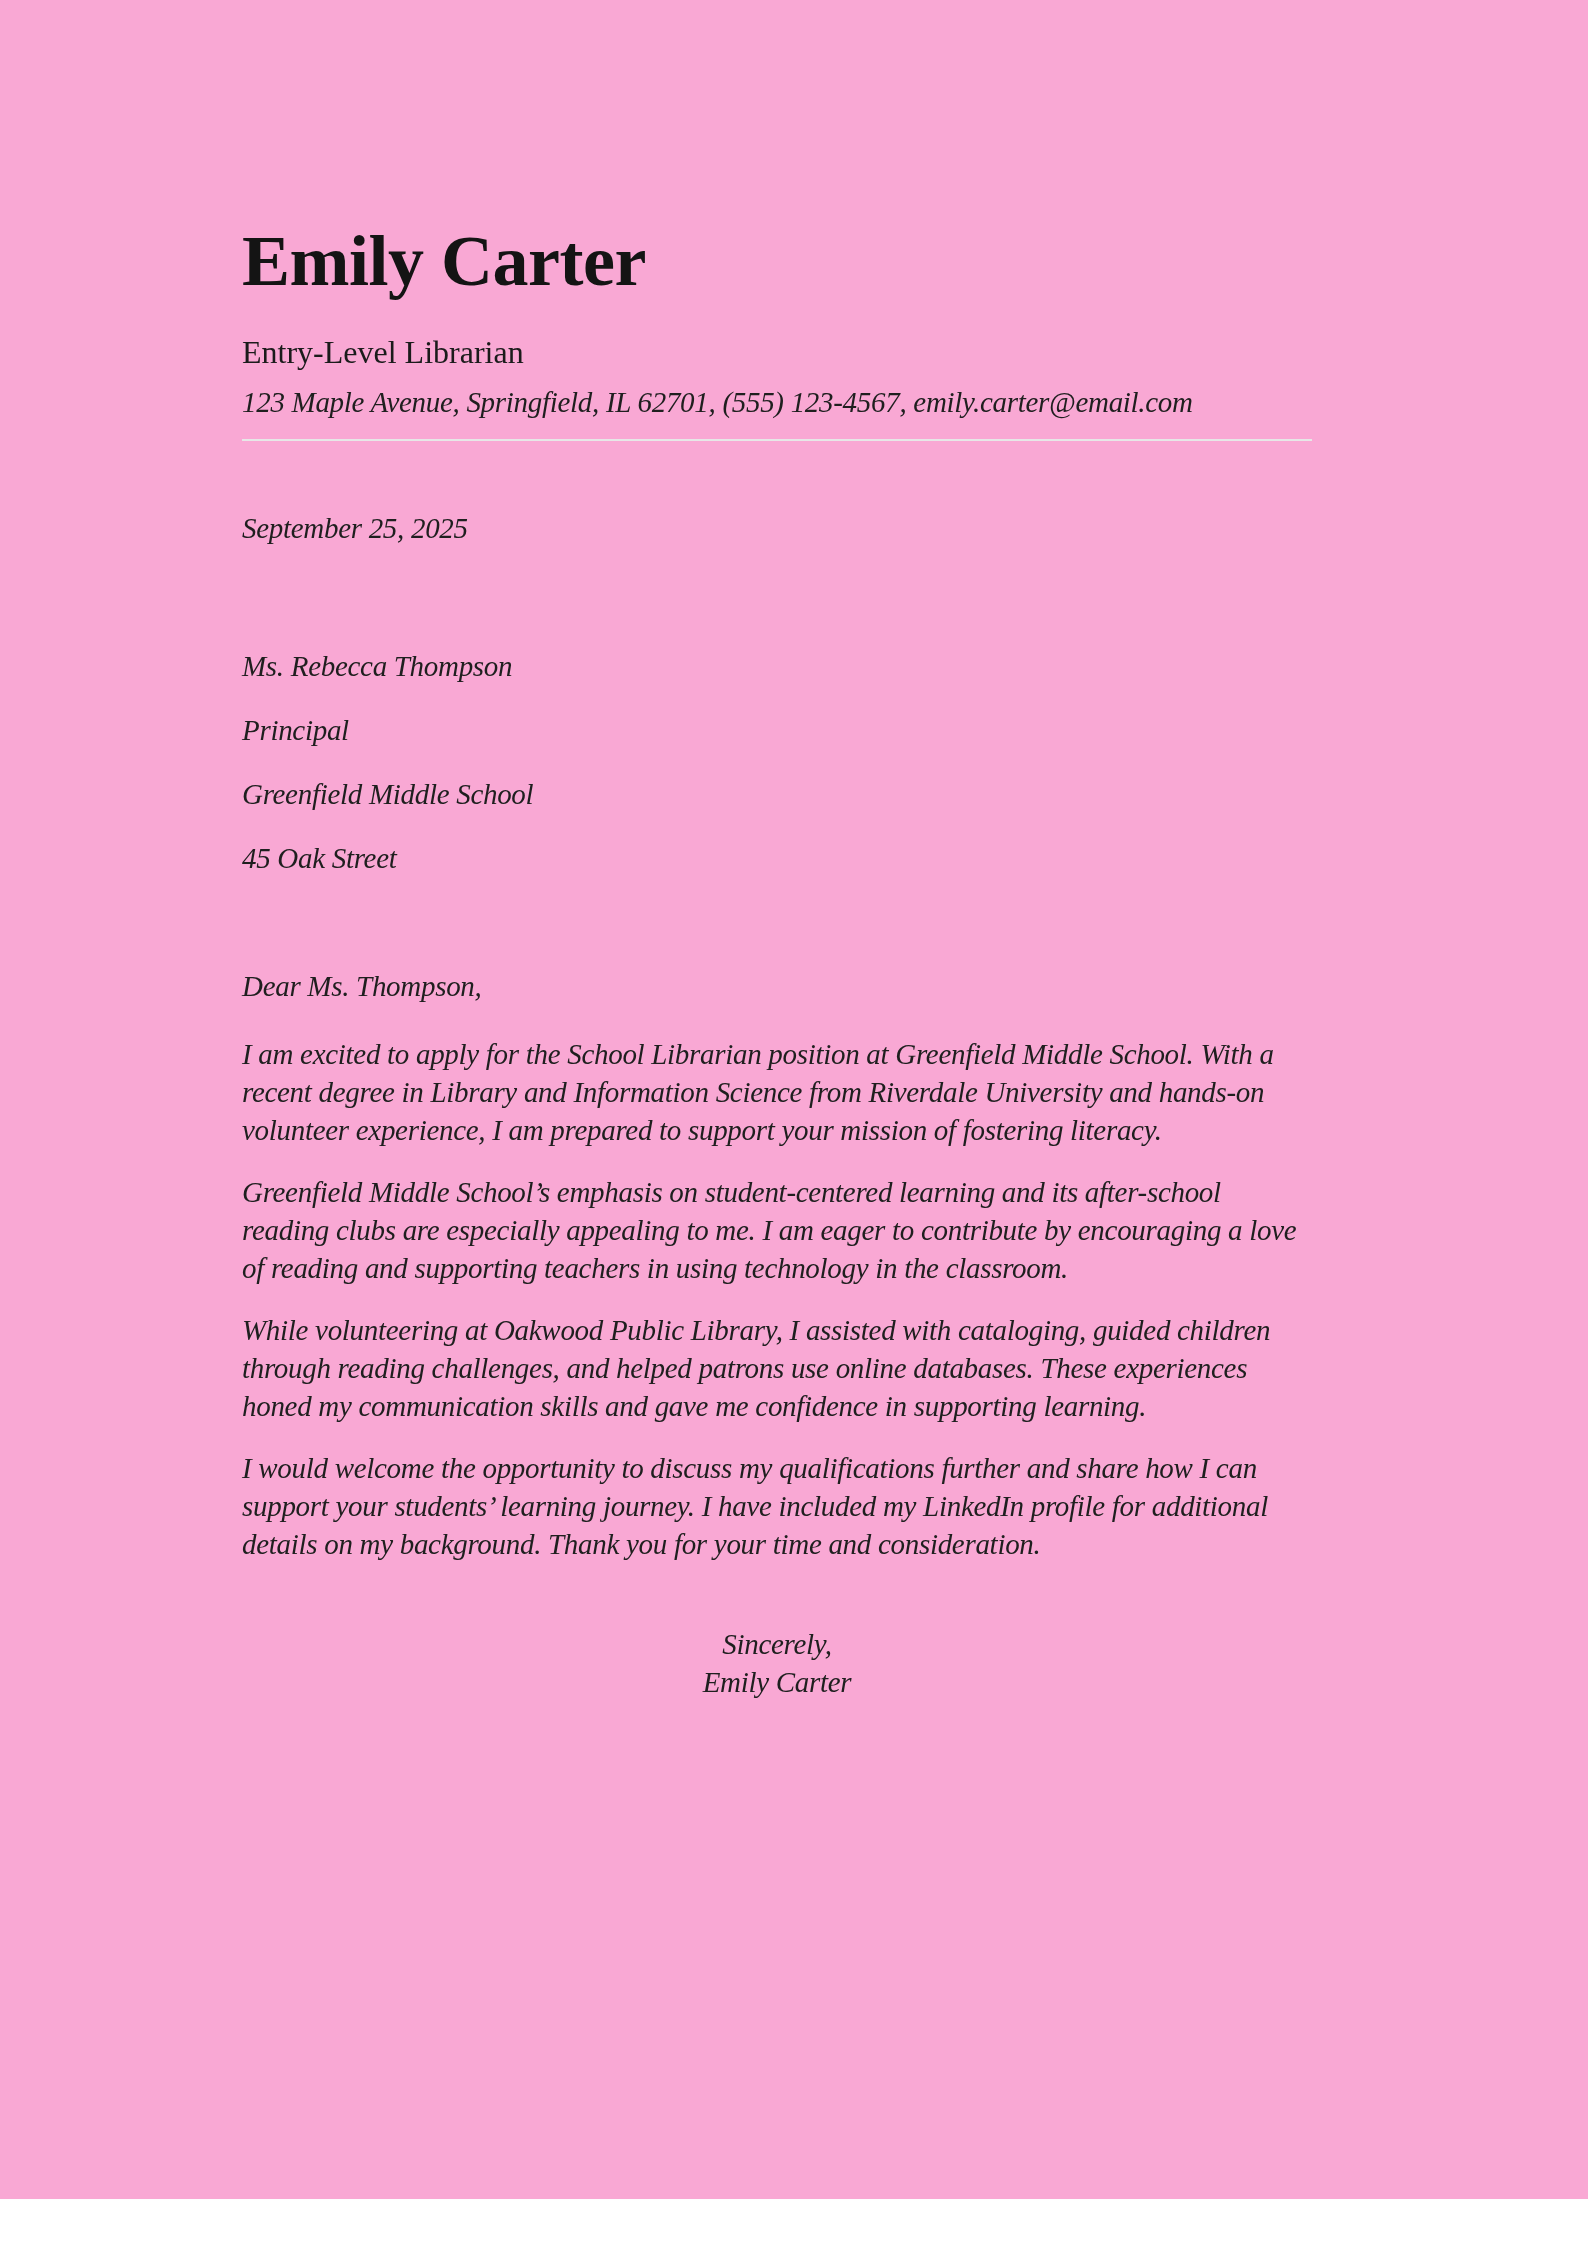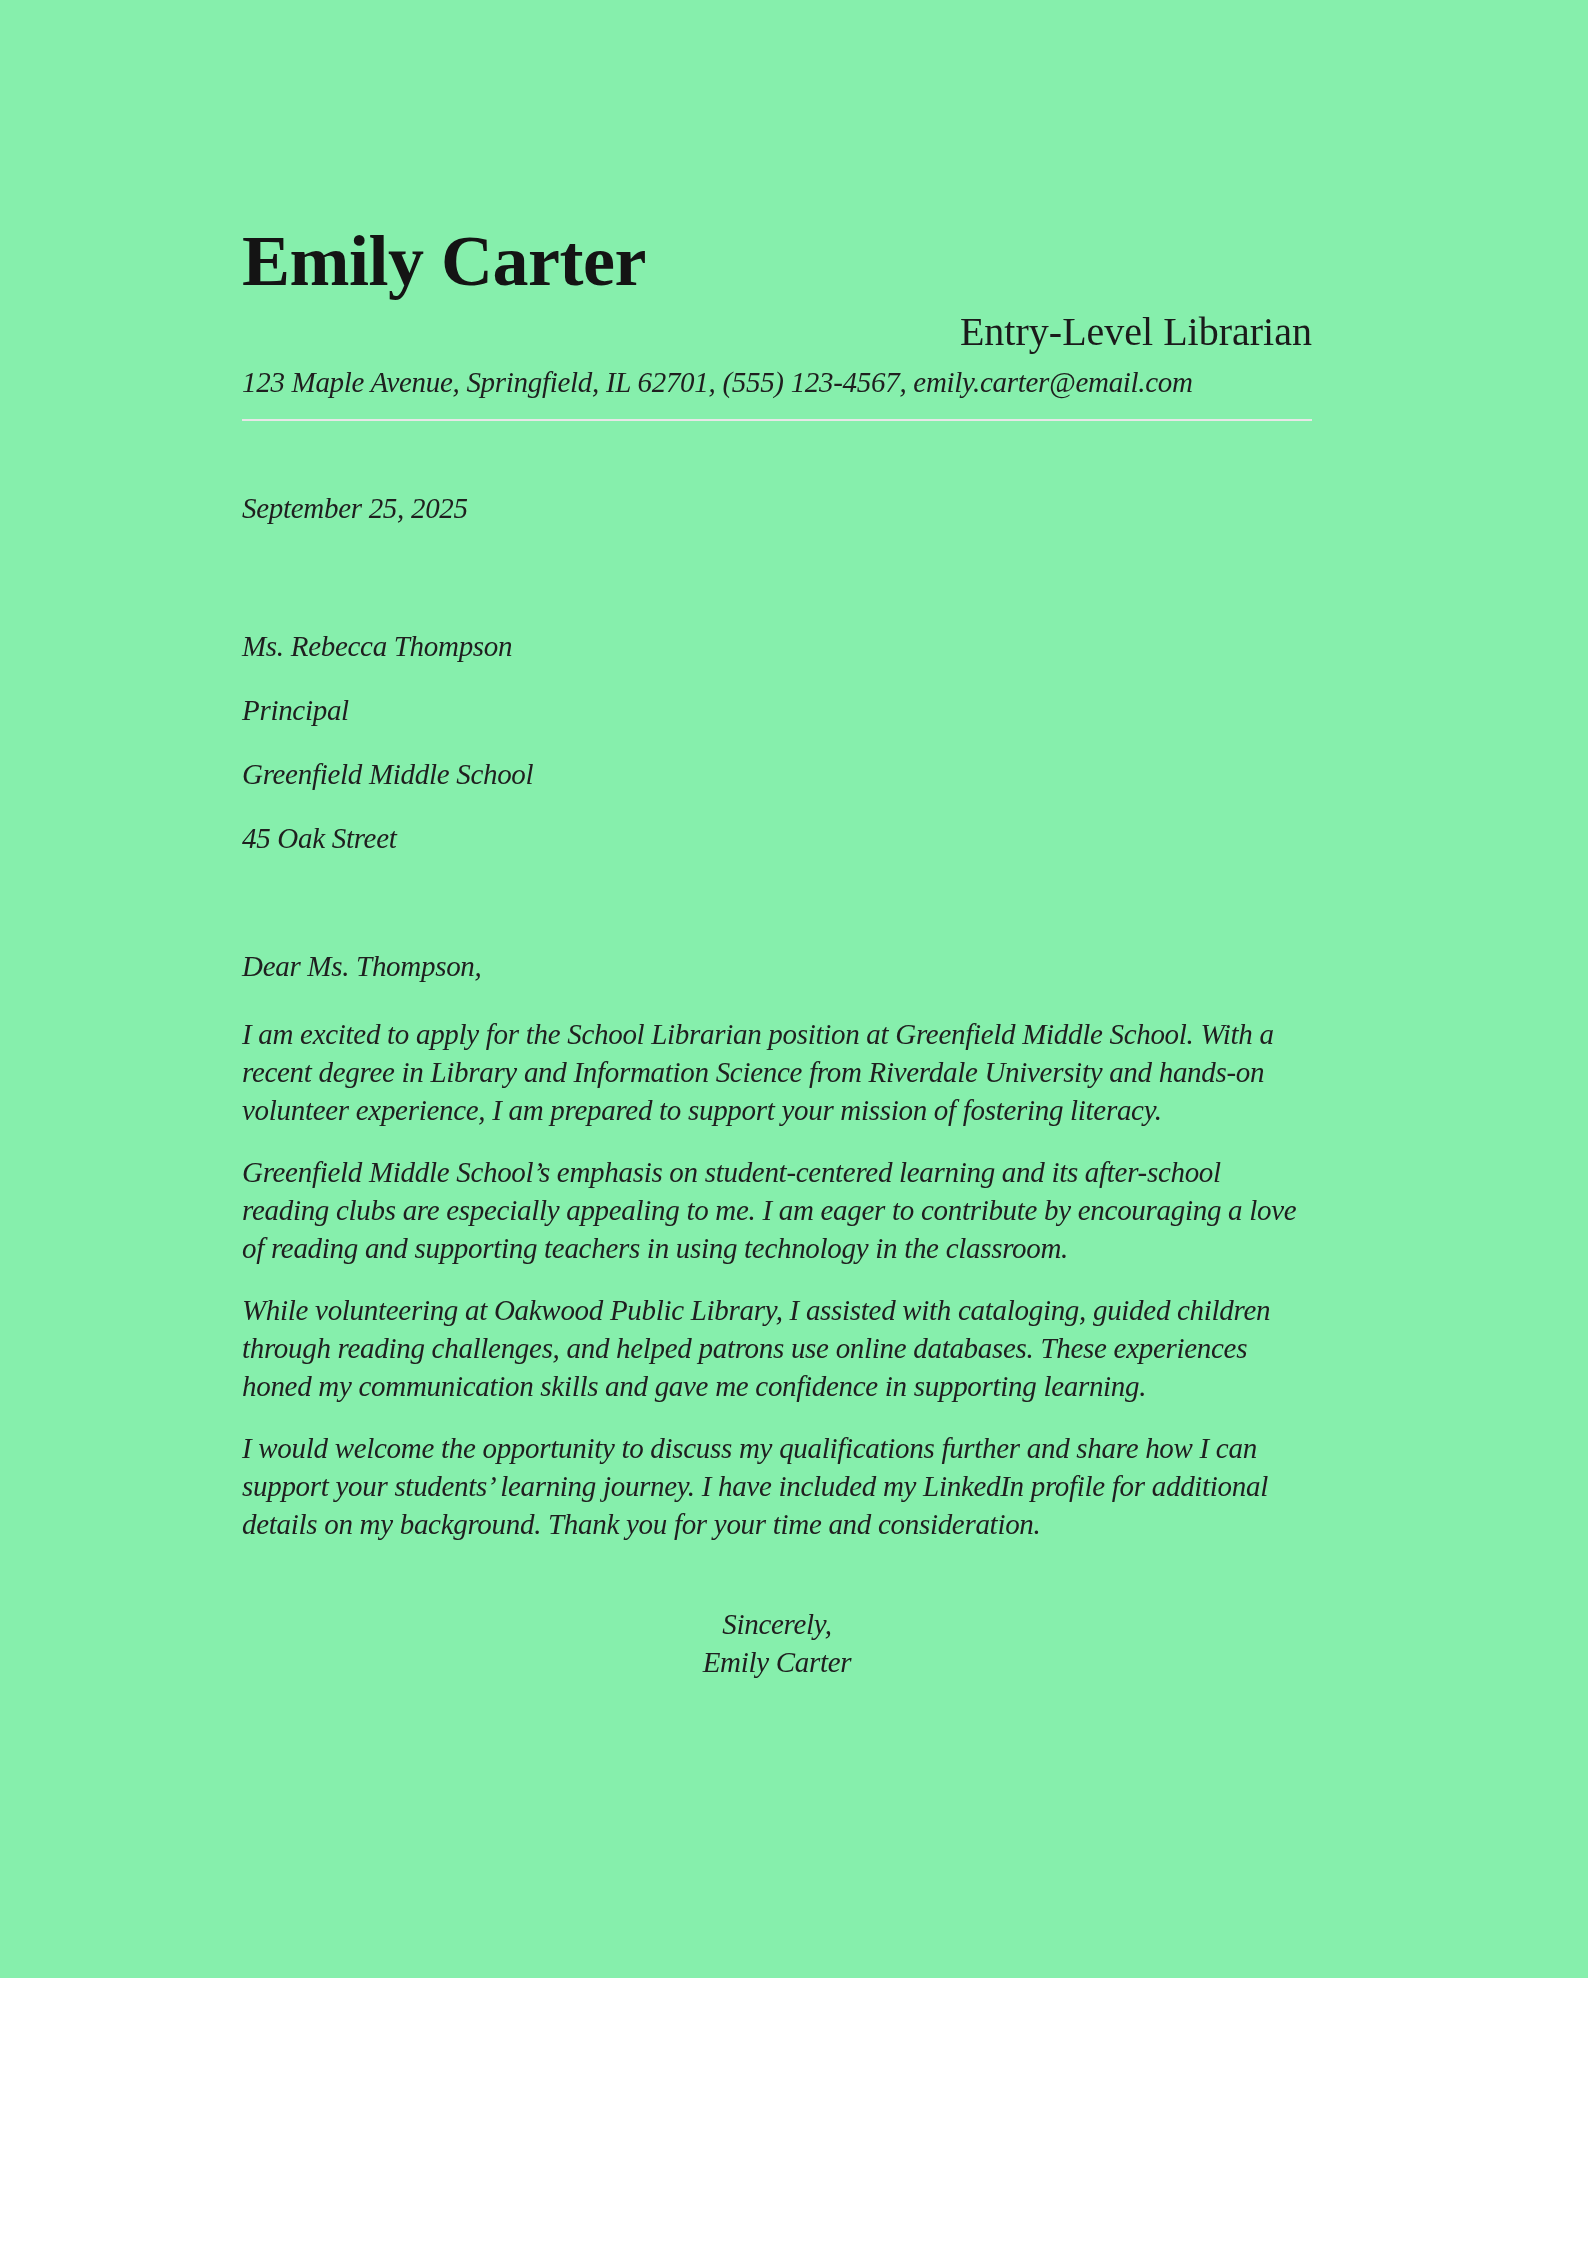--- a/index.html
+++ b/index.html
@@ -11,45 +11,44 @@
     width: 1588px;
     height: 2244px;
     position: relative;
     font-family: "Liberation Serif", "DejaVu Serif", serif;
     color: #1b1b1b;
     -webkit-font-smoothing: antialiased;
   }
   .page {
     box-sizing: border-box;
     width: 1588px;
-    height: 1978px;
+    height: 2199px;
     padding: 225px 278px 0 242px;
-    background: #86efac;
+    background: #f9a8d4;
     overflow: hidden;
   }
   .content {
     width: 1070px;
   }
   h1.name {
     margin: 0;
     font-size: 72px;
     line-height: 72px;
     font-weight: 700;
     letter-spacing: -0.5px;
     color: #141414;
     font-style: normal;
   }
   .jobtitle {
-    margin: 16px 0 0 0;
-    font-size: 40px;
+    margin: 36px 0 0 0;
+    font-size: 32px;
     line-height: 38px;
     font-weight: 400;
     color: #1b1b1b;
     font-style: normal;
-    text-align: right;
   }
   .contact {
     margin: 12px 0 0 0;
     font-size: 30px;
     line-height: 38px;
     font-style: italic;
     color: #1f1f1f;
     white-space: nowrap;
   }
   hr.divider {

